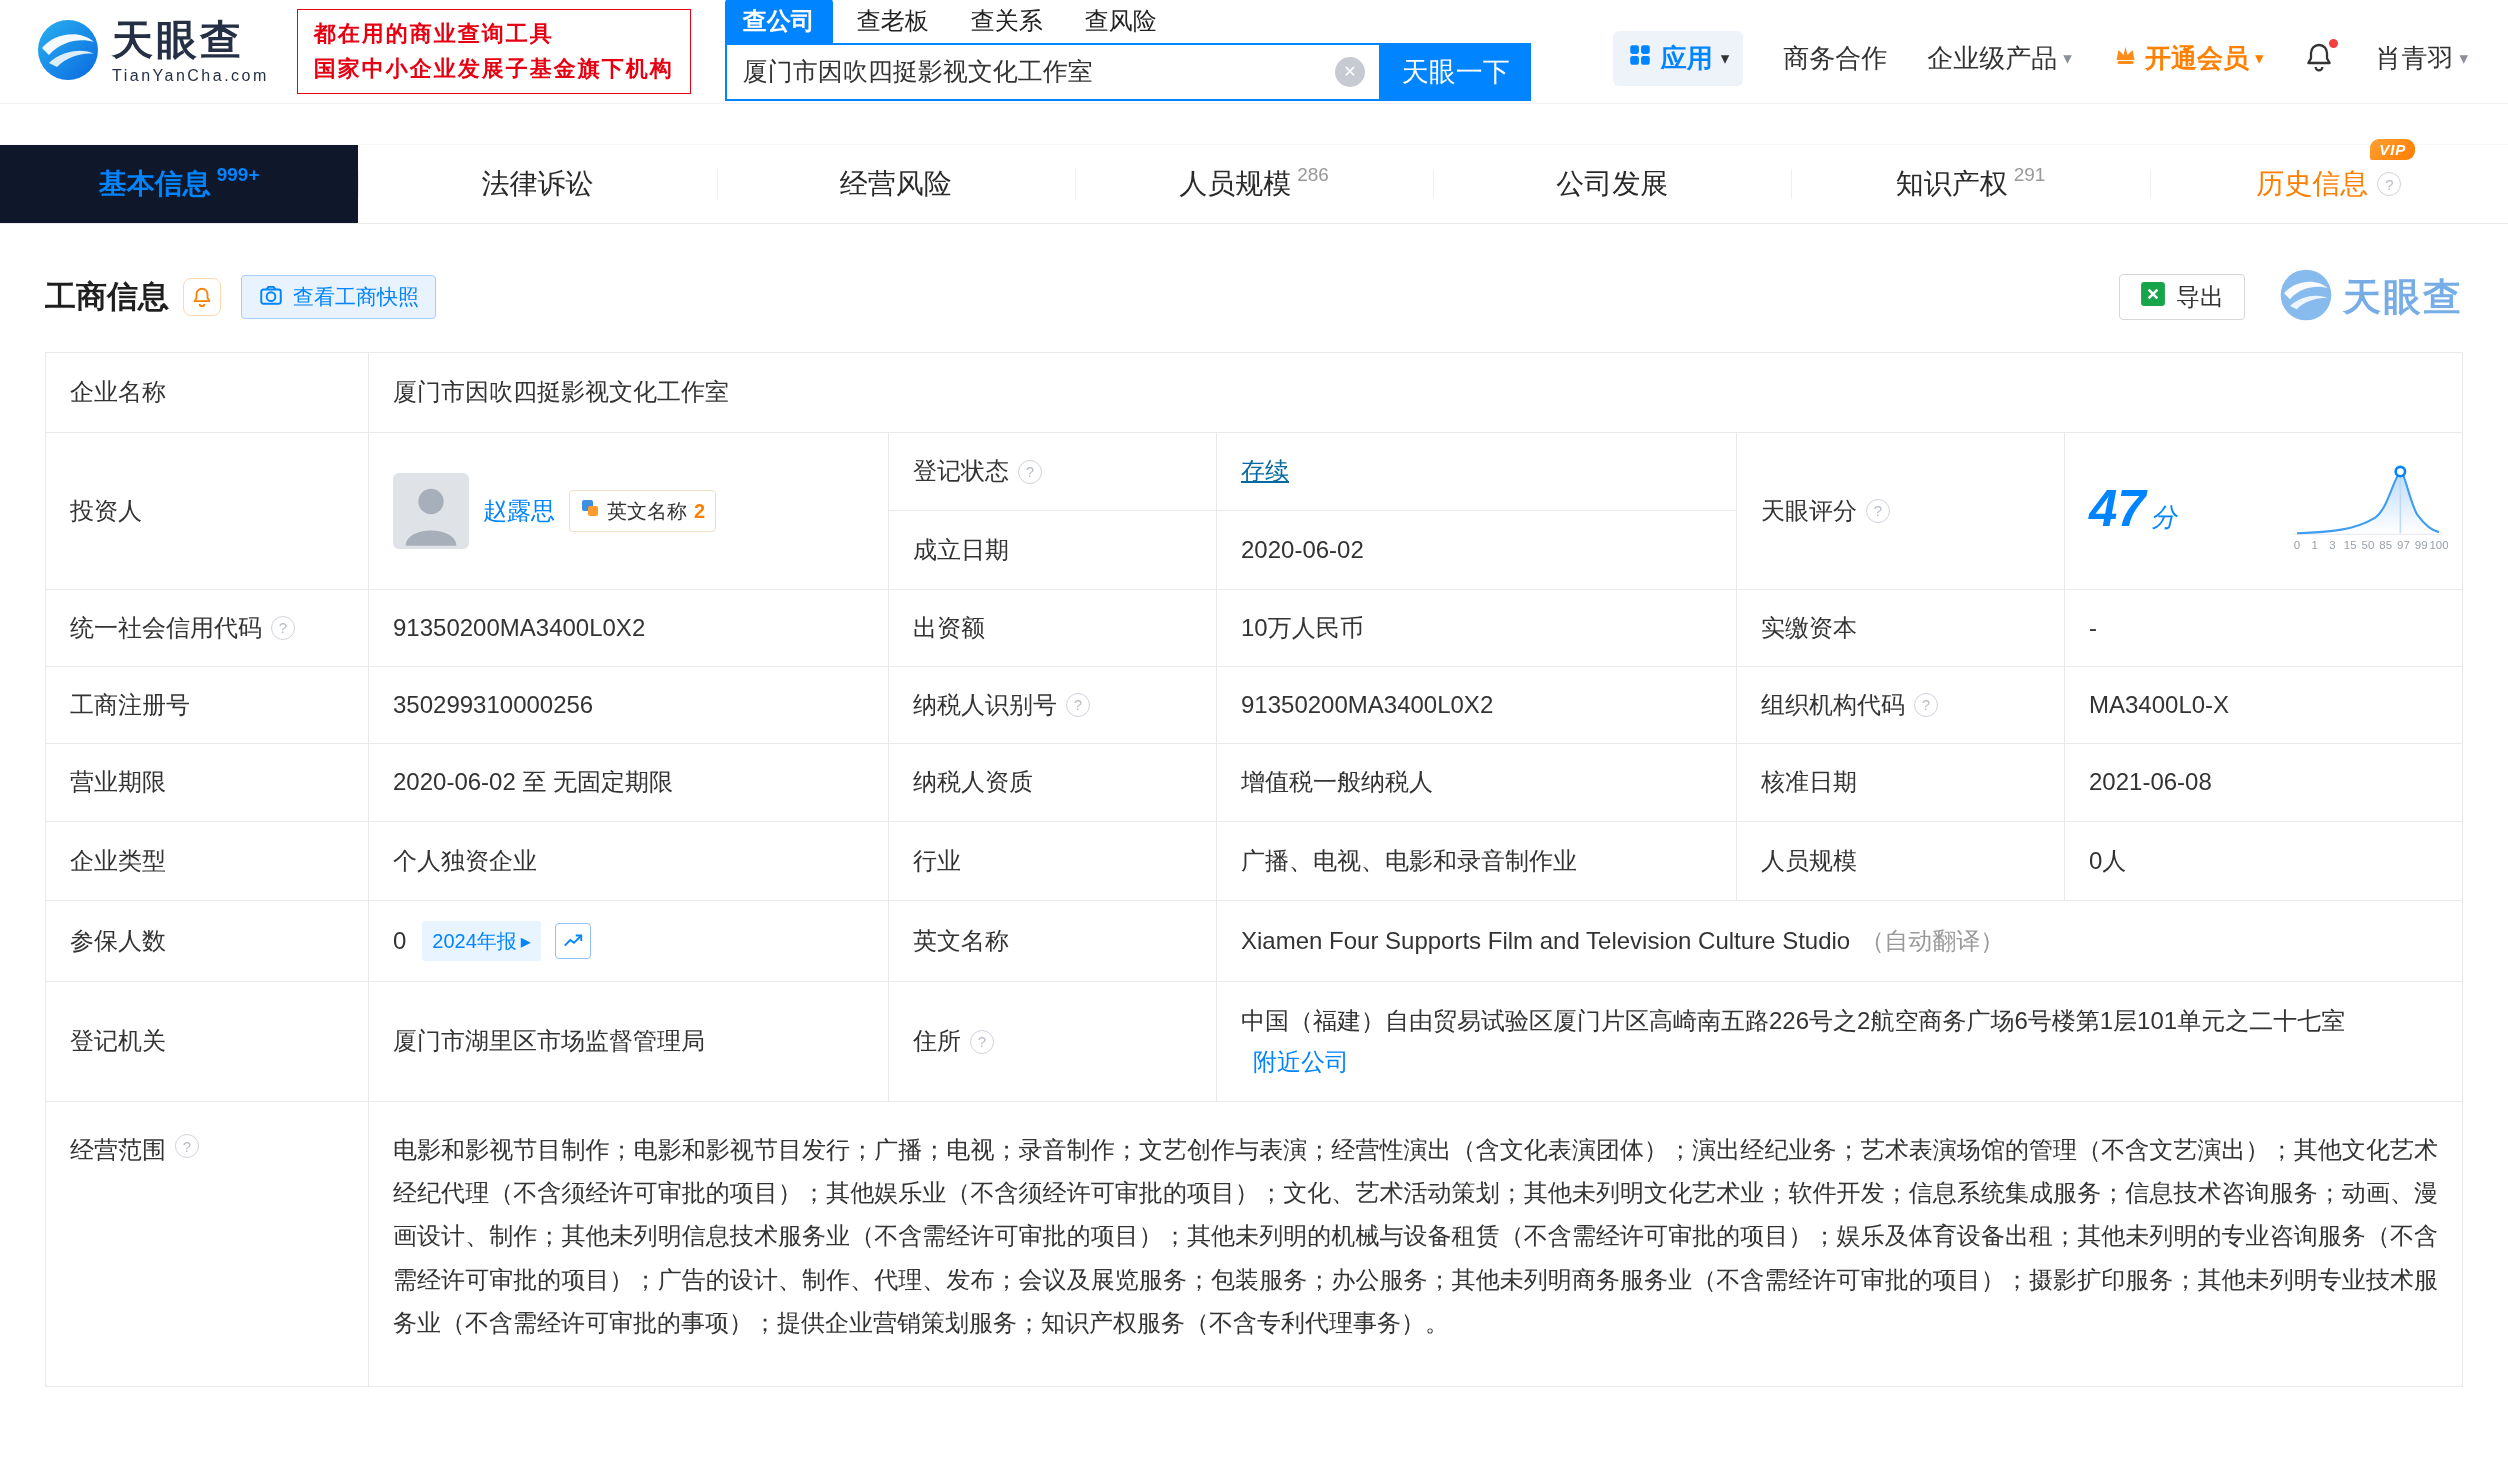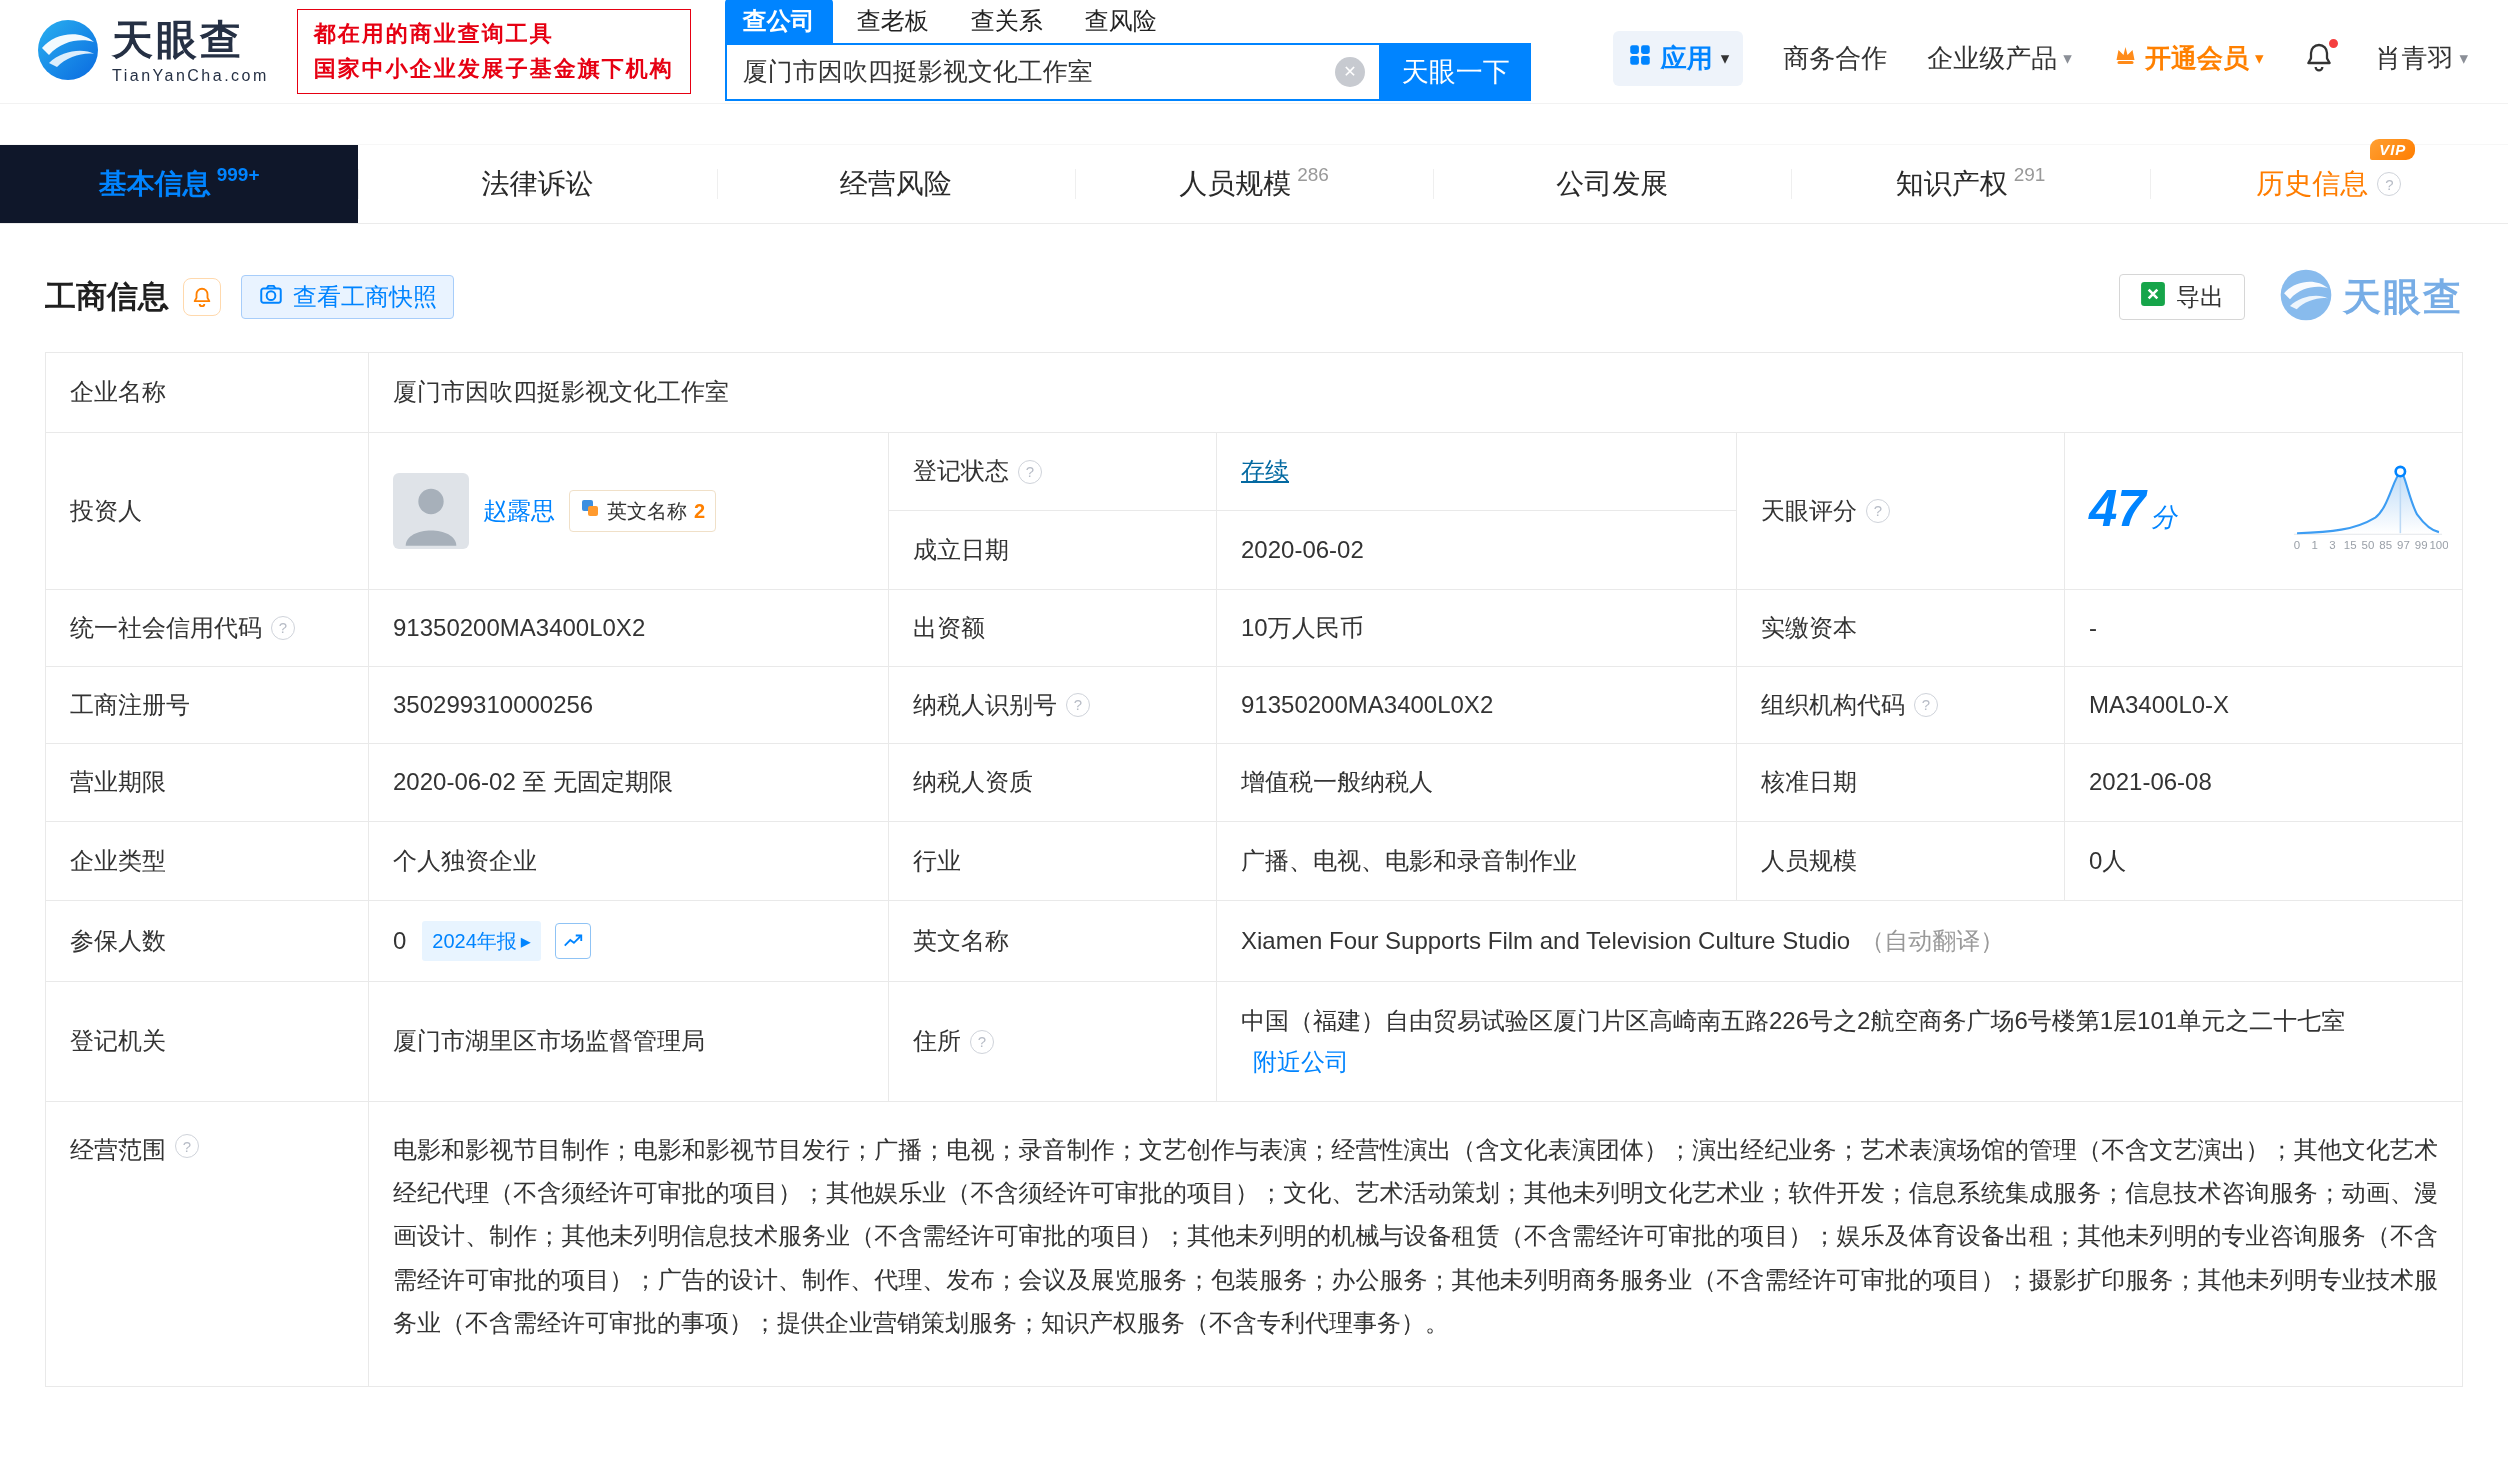--- a/index.html
+++ b/index.html
@@ -54,21 +54,21 @@
     color:#fff; font-size:15px; font-style:italic; font-weight:bold; padding:2px 9px;
     border-radius:9px 9px 9px 2px; letter-spacing:1px; }
 
   
   .section-head { display:flex; align-items:center; margin:44px 45px 26px 45px; }
   .section-title { font-size:31px; font-weight:bold; color:#1f1f1f; }
   .subs-bell { margin-left:14px; width:38px; height:38px; border:1px solid #ffd9ad; border-radius:8px;
     display:flex; align-items:center; justify-content:center; cursor:pointer; background:#fff; }
   .snapshot-btn { margin-left:20px; height:44px; display:flex; align-items:center; gap:9px;
     background:#e9f3ff; border:1px solid #a7cdfa; border-radius:4px; color:#0084ff;
-    font-size:24px; padding:0 16px; cursor:pointer; font-family:inherit; }
+    font-size:21px; padding:0 16px; cursor:pointer; font-family:inherit; }
   .export-btn { margin-left:auto; height:46px; display:flex; align-items:center; gap:10px;
     background:#fff; border:1px solid #d6d6d6; border-radius:4px; color:#333; font-size:24px;
     padding:0 20px; cursor:pointer; font-family:inherit; }
   .watermark { display:flex; align-items:center; gap:10px; margin-left:34px; opacity:.65; }
   .watermark .wm-text { font-size:38px; font-weight:bold; color:#2f82d9; letter-spacing:2px; }
 
   
   .info-table { margin:0 45px; display:grid;
     grid-template-columns:323px 520px 328px 520px 328px 1fr;
     grid-template-rows:80px 78px 79px 77px 77px 78px 79px 81px 120px auto;

